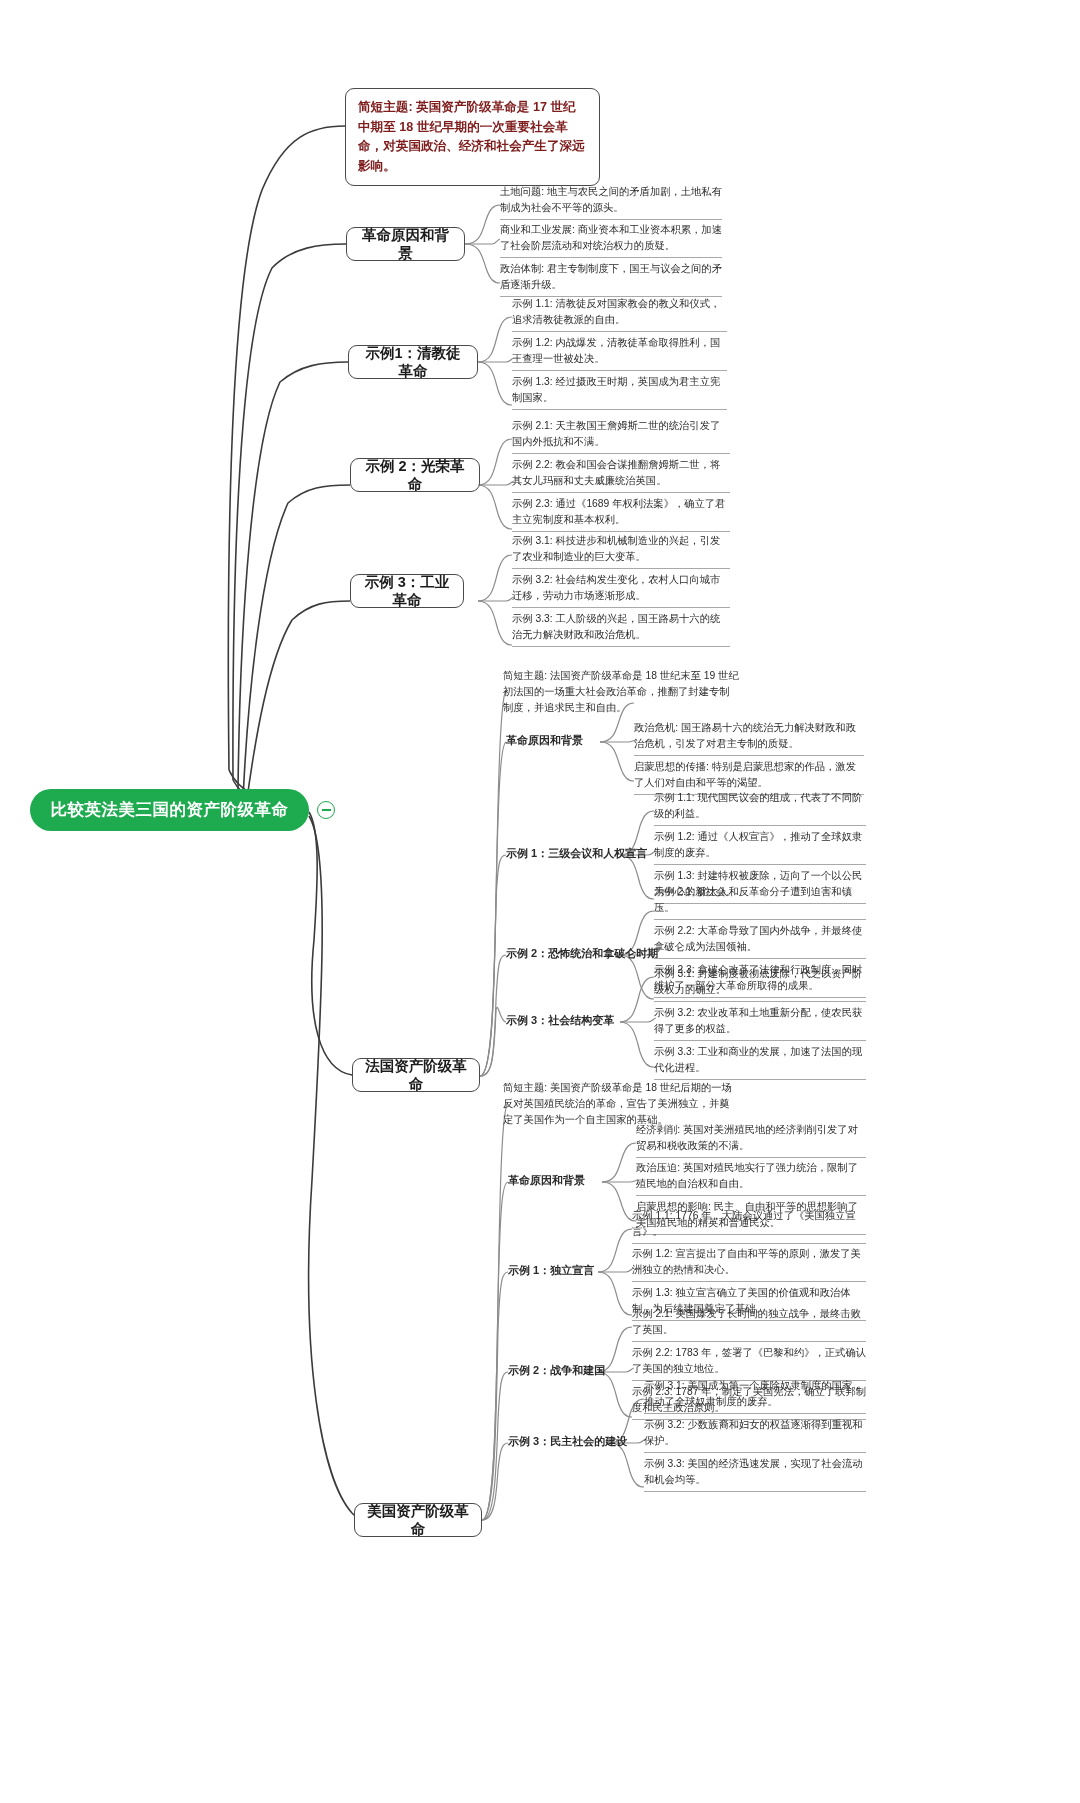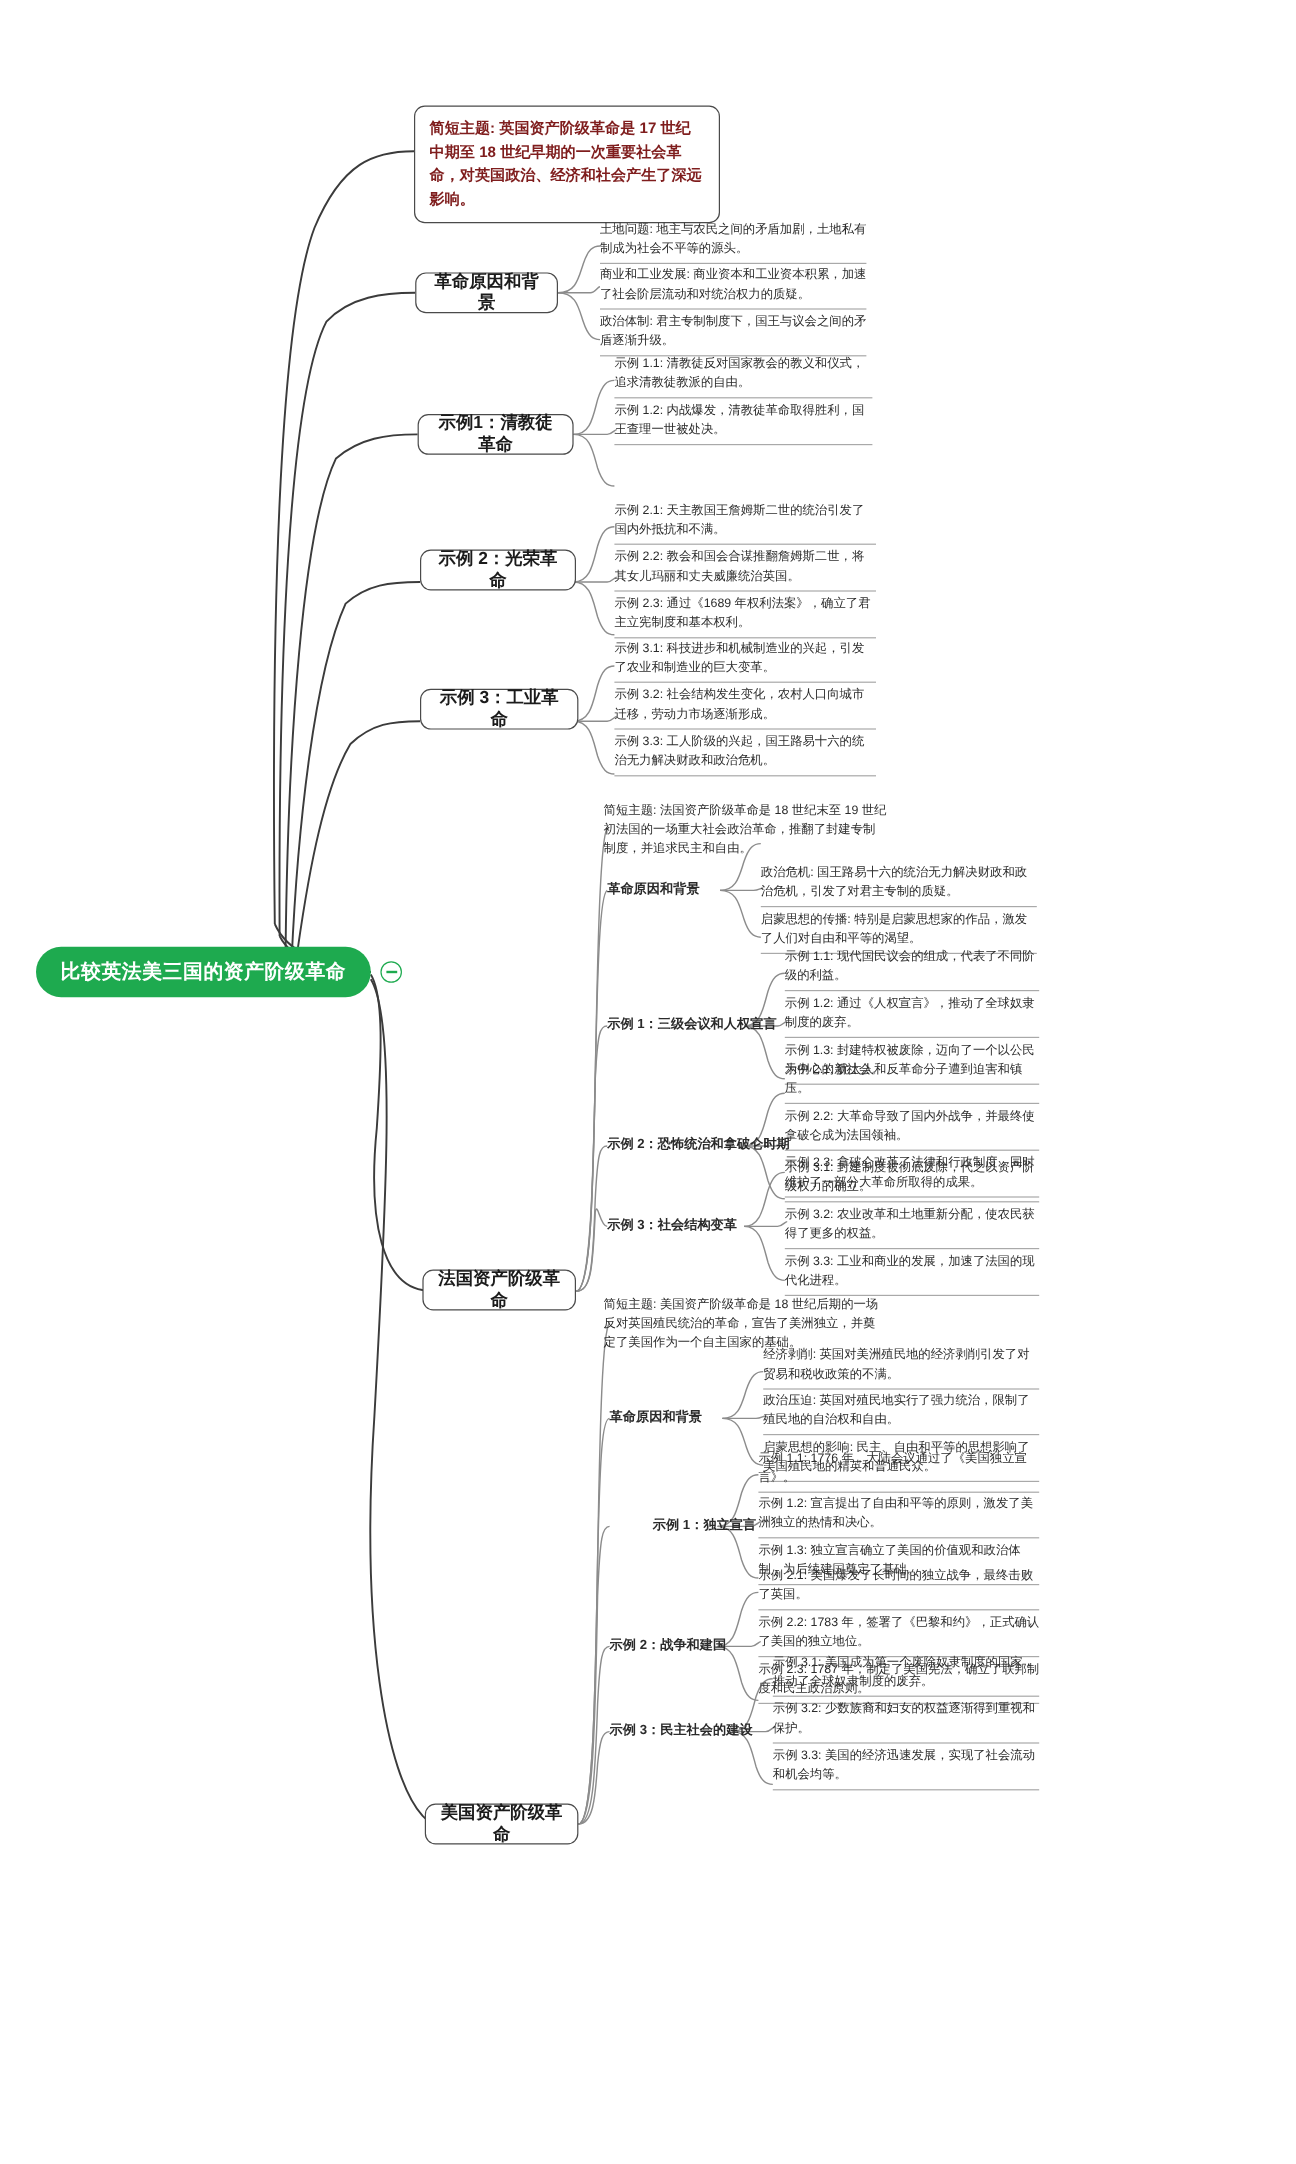--- a/index.html
+++ b/index.html
@@ -231,29 +231,30 @@
   </div>
   <div class="leaf" style="left:500px; top:184px; width:222px;">土地问题: 地主与农民之间的矛盾加剧，土地私有制成为社会不平等的源头。</div>
   <div class="leaf" style="left:500px; top:261px; width:222px;">政治体制: 君主专制制度下，国王与议会之间的矛盾逐渐升级。</div>
   <div class="leaf" style="left:500px; top:222px; width:222px;">商业和工业发展: 商业资本和工业资本积累，加速了社会阶层流动和对统治权力的质疑。</div>
 
   <div class="boxnode l1" style="left:348px; top:345px; width:130px; height:34px;">
     <span>示例1：清教徒革命</span>
   </div>
   <div class="leaf" style="left:512px; top:296px; width:215px;">示例 1.1: 清教徒反对国家教会的教义和仪式，追求清教徒教派的自由。</div>
   <div class="leaf" style="left:512px; top:335px; width:215px;">示例 1.2: 内战爆发，清教徒革命取得胜利，国王查理一世被处决。</div>
+  <div class="leaf" style="left:512px; top:374px; width:215px;">示例 1.3: 经过摄政王时期，英国成为君主立宪制国家。</div>
 
   <div class="boxnode l1" style="left:350px; top:458px; width:130px; height:34px;">
     <span>示例 2：光荣革命</span>
   </div>
   <div class="leaf" style="left:512px; top:418px; width:218px;">示例 2.1: 天主教国王詹姆斯二世的统治引发了国内外抵抗和不满。</div>
   <div class="leaf" style="left:512px; top:457px; width:218px;">示例 2.2: 教会和国会合谋推翻詹姆斯二世，将其女儿玛丽和丈夫威廉统治英国。</div>
   <div class="leaf" style="left:512px; top:496px; width:218px;">示例 2.3: 通过《1689 年权利法案》，确立了君主立宪制度和基本权利。</div>
 
-  <div class="boxnode l1" style="left:350px; top:574px; width:132px; height:34px;">
+  <div class="boxnode l1" style="left:350px; top:574px; width:114px; height:34px;">
     <span>示例 3：工业革命</span>
   </div>
   <div class="leaf" style="left:512px; top:533px; width:218px;">示例 3.1: 科技进步和机械制造业的兴起，引发了农业和制造业的巨大变革。</div>
   <div class="leaf" style="left:512px; top:572px; width:218px;">示例 3.2: 社会结构发生变化，农村人口向城市迁移，劳动力市场逐渐形成。</div>
   <div class="leaf" style="left:512px; top:611px; width:218px;">示例 3.3: 工人阶级的兴起，国王路易十六的统治无力解决财政和政治危机。</div>
 
   <div class="boxnode l1" style="left:352px; top:1058px; width:128px; height:34px;">
     <span>法国资产阶级革命</span>
   </div>
 
@@ -292,21 +293,21 @@
 
   <div class="summary-plain" style="left:503px; top:1080px; width:236px;">简短主题: 美国资产阶级革命是 18 世纪后期的一场反对英国殖民统治的革命，宣告了美洲独立，并奠定了美国作为一个自主国家的基础。</div>
 
   <div class="plainnode" style="left:508px; top:1173px;">
     <span>革命原因和背景</span>
   </div>
   <div class="leaf" style="left:636px; top:1122px; width:230px;">经济剥削: 英国对美洲殖民地的经济剥削引发了对贸易和税收政策的不满。</div>
   <div class="leaf" style="left:636px; top:1199px; width:230px;">启蒙思想的影响: 民主、自由和平等的思想影响了美国殖民地的精英和普通民众。</div>
   <div class="leaf" style="left:636px; top:1160px; width:230px;">政治压迫: 英国对殖民地实行了强力统治，限制了殖民地的自治权和自由。</div>
 
-  <div class="plainnode" style="left:508px; top:1263px;margin-left:36px;">
+  <div class="plainnode" style="left:508px; top:1263px;">
     <span>示例 1：独立宣言</span>
   </div>
   <div class="leaf" style="left:632px; top:1208px; width:234px;">示例 1.1: 1776 年，大陆会议通过了《美国独立宣言》。</div>
   <div class="leaf" style="left:632px; top:1246px; width:234px;">示例 1.2: 宣言提出了自由和平等的原则，激发了美洲独立的热情和决心。</div>
   <div class="leaf" style="left:632px; top:1285px; width:234px;">示例 1.3: 独立宣言确立了美国的价值观和政治体制，为后续建国奠定了基础。</div>
 
   <div class="plainnode" style="left:508px; top:1363px;">
     <span>示例 2：战争和建国</span>
   </div>
   <div class="leaf" style="left:632px; top:1306px; width:234px;">示例 2.1: 美国爆发了长时间的独立战争，最终击败了英国。</div>

